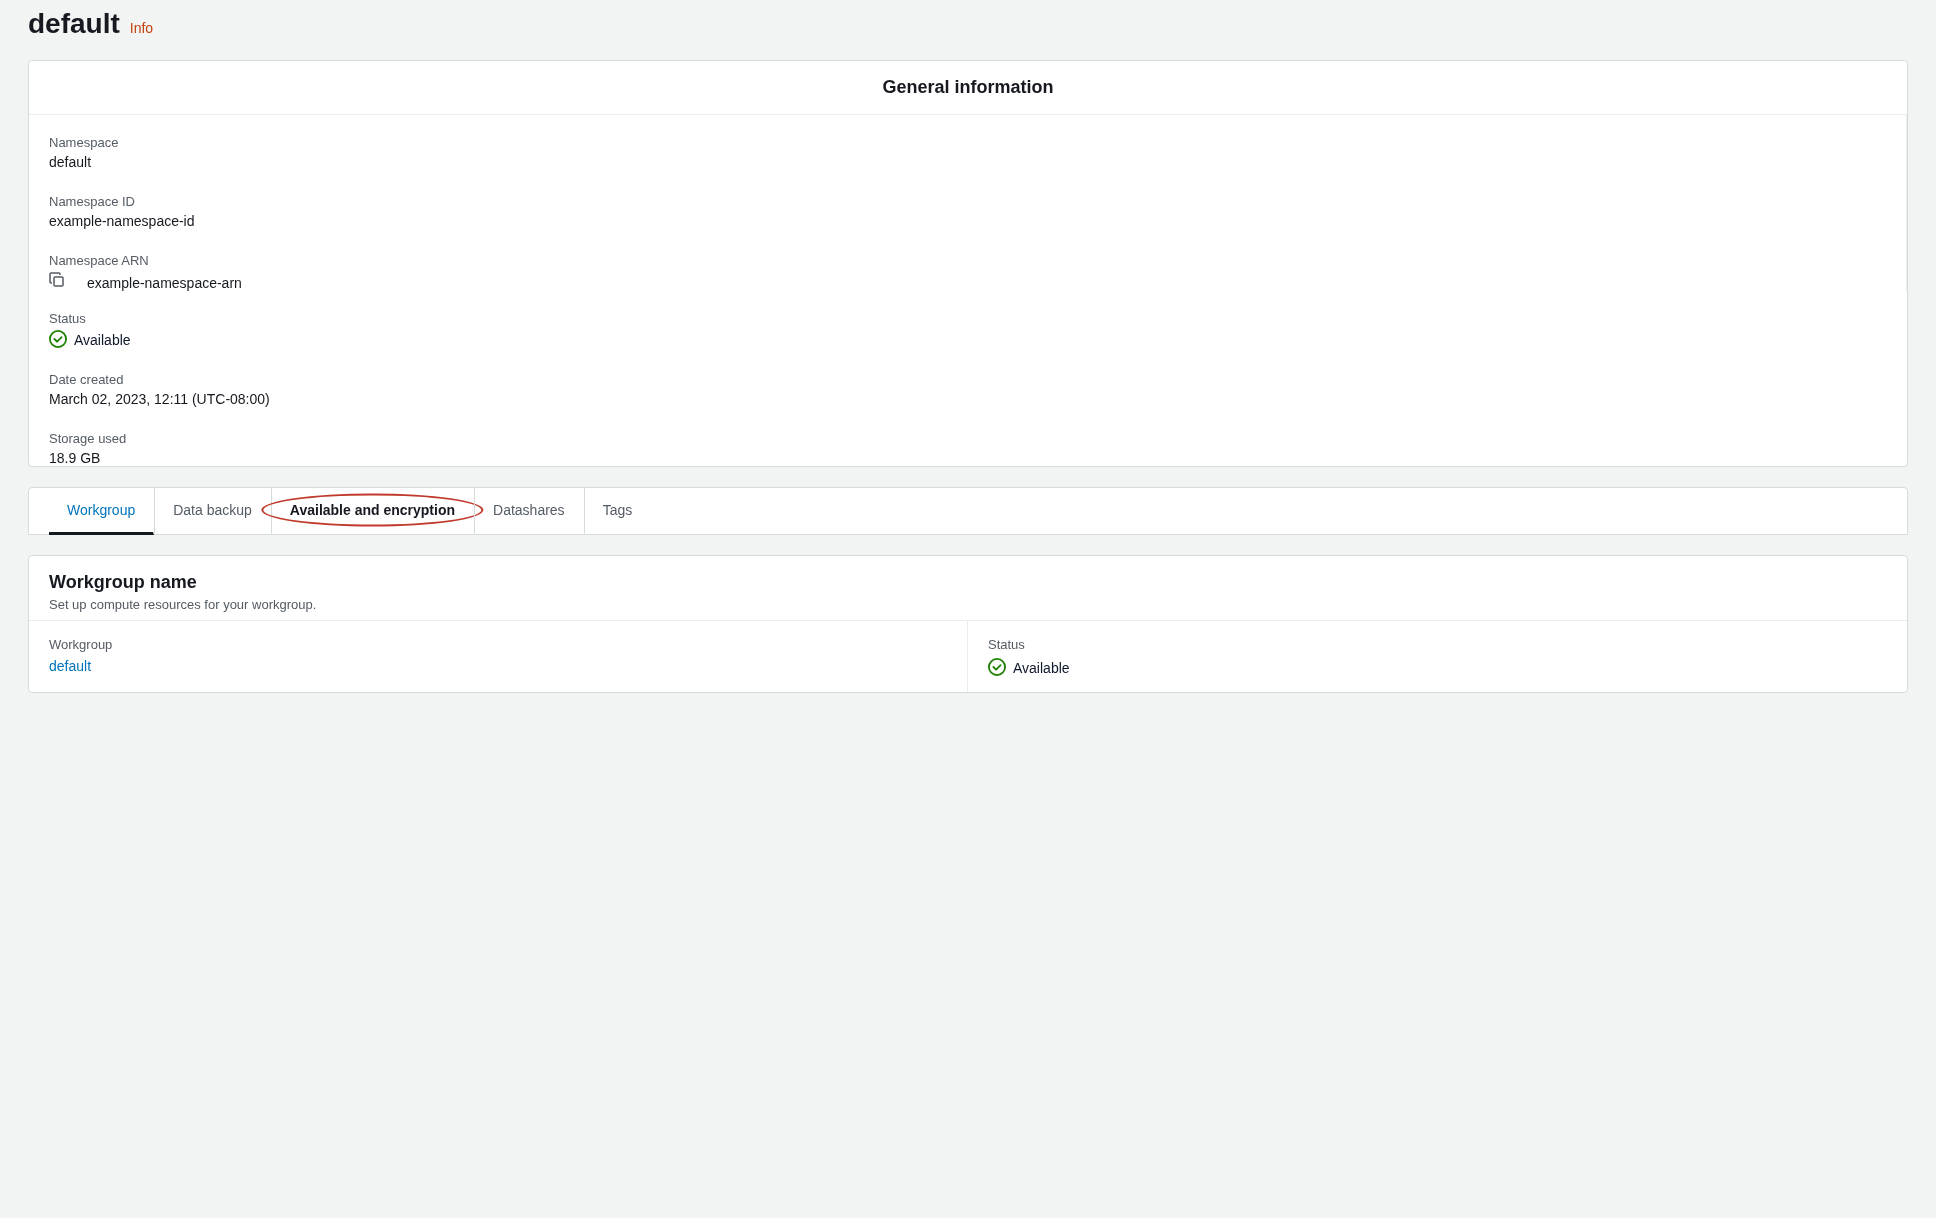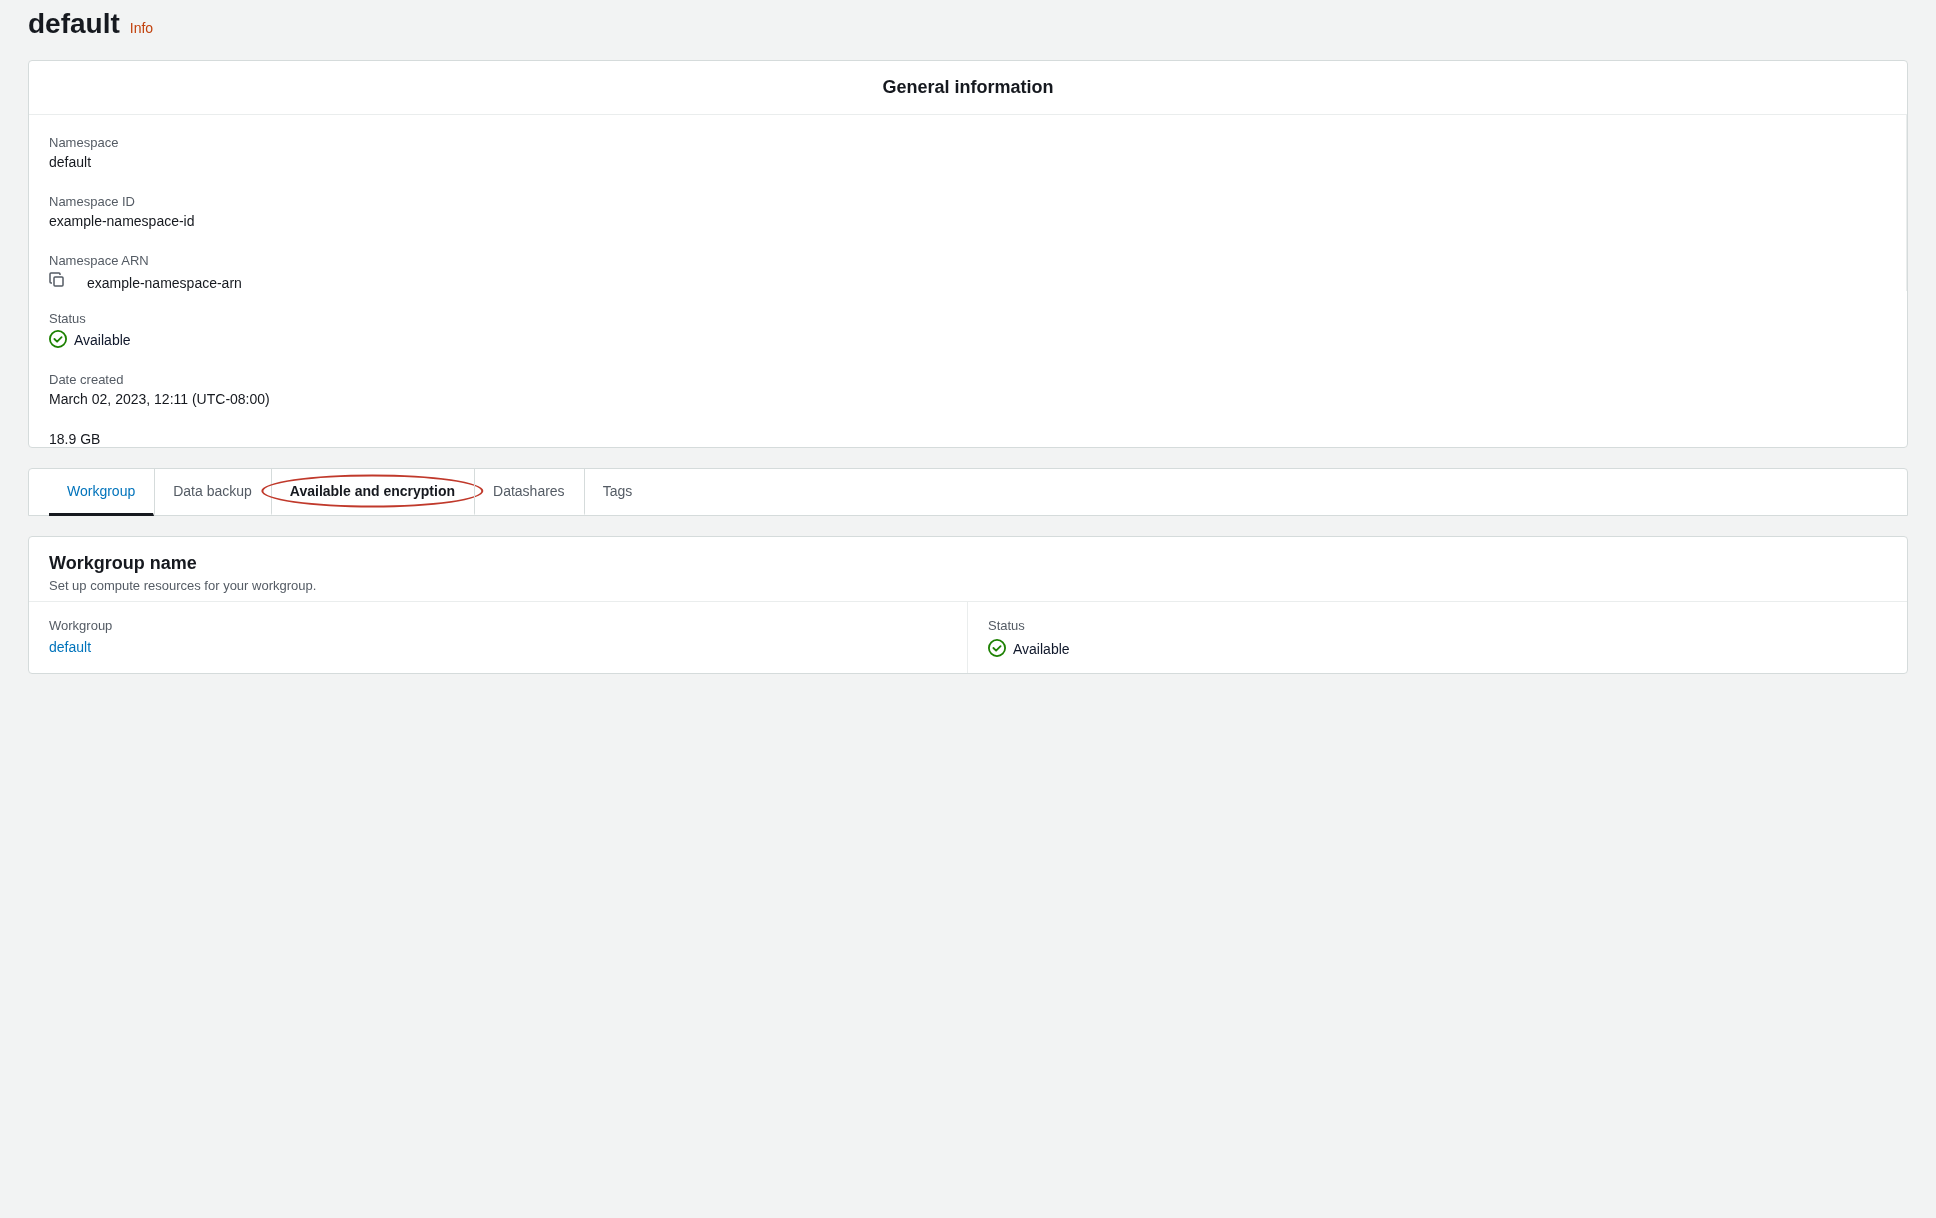--- a/index.html
+++ b/index.html
@@ -228,20 +228,21 @@
               <path d="M6 10l3 3 5-5" stroke="#1d8102" stroke-width="2" stroke-linecap="round" stroke-linejoin="round"></path>
             </svg>
             <span>Available</span>
           </div>
         </div>
         <div class="info-item">
           <div class="info-label">Date created</div>
           <div class="info-value">March 02, 2023, 12:11 (UTC-08:00)</div>
         </div>
         <div class="info-item">
+          <div class="info-label">Storage used</div>
           <div class="info-value">18.9 GB</div>
         </div>
       </div>
     </div>
   </div>
 
   <div class="tabs-bar">
     <div class="tab active">
       <span>Workgroup</span>
     </div>

